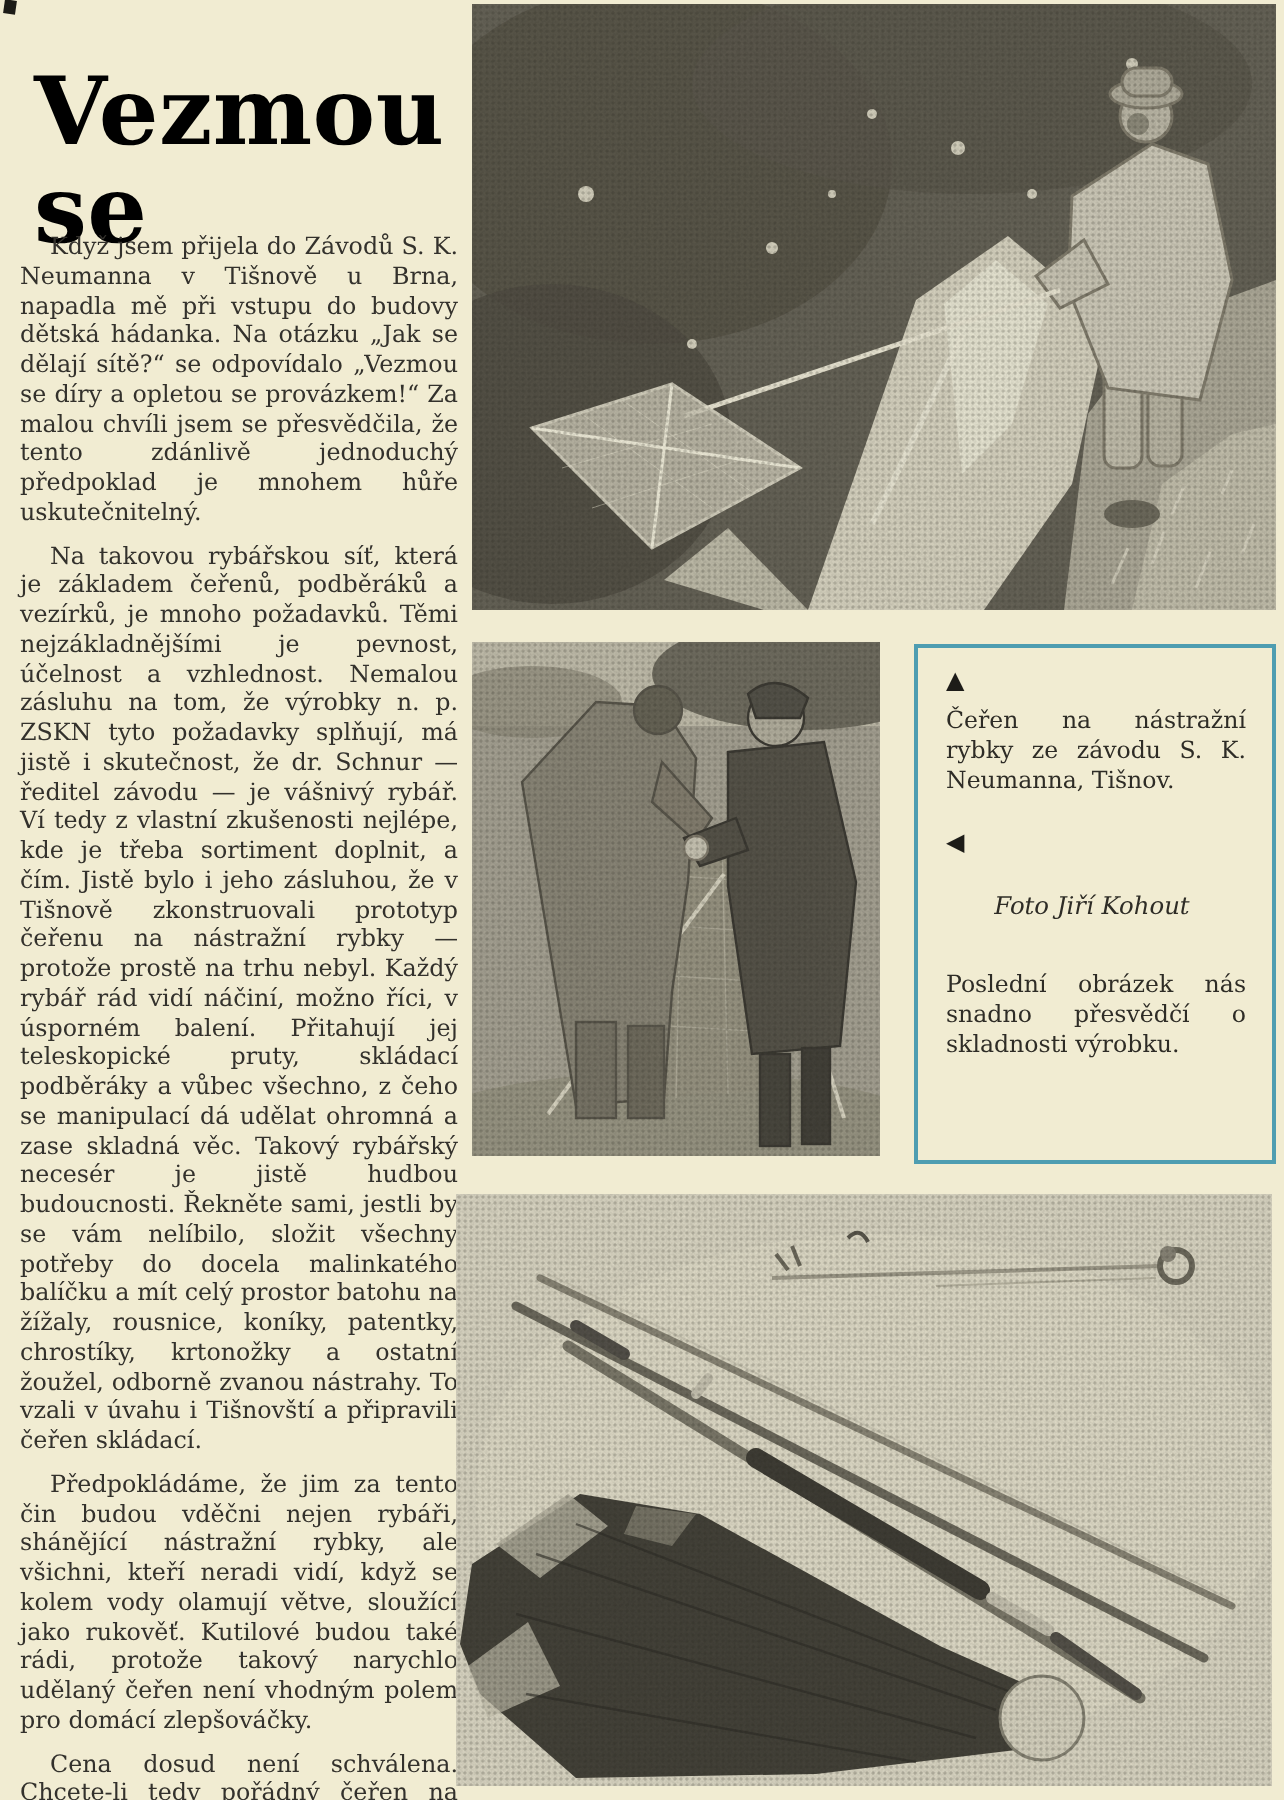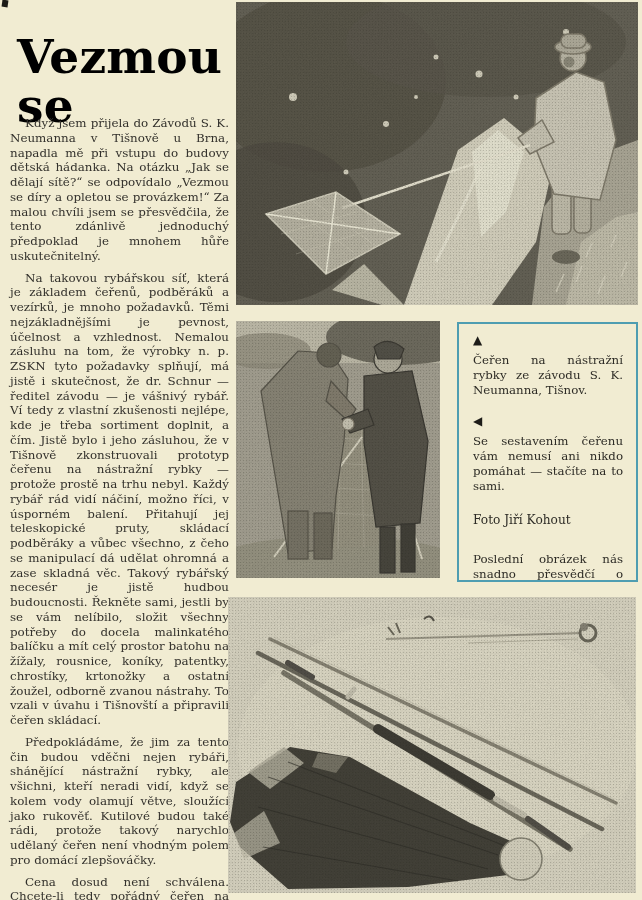--- a/index.html
+++ b/index.html
@@ -40,21 +40,21 @@
   .caption-box{
     position:absolute; left:457px; top:322px; width:181px; height:260px;
     box-sizing:border-box; border:2px solid #4e9db1;
     padding:10px 13px 8px 14px; overflow:hidden;
   }
   .cap{ font-size:11.8px; line-height:15px;
         text-align:justify; margin:0; color:#2e2c26; }
   .marker{ display:block; font-style:normal; font-size:12px; line-height:12px;
            color:#1d1c18; margin:0 0 7px 0; }
   .marker.mid{ margin-top:17px; }
-  .credit{ text-align:left; font-size:12.2px; margin:19px 4px 16px 0; color:#2e2c26; }
+  .credit{ text-align:center; font-size:12.2px; margin:19px 4px 16px 0; color:#2e2c26;font-style:italic; }
   .cap.last{ margin-top:25px; }
 </style>
 </head>
 <body>
 
 <div class="page">
 
   <div class="corner-mark"></div>
 
   <h1 class="title">
@@ -190,21 +190,20 @@
       </g>
       <rect width="204" height="257" filter="url(#g2)" opacity="0.16"></rect>
     </svg>
     <div class="halftone"></div>
   </div>
 
   <div class="caption-box">
     <span class="marker">▲</span>
     <p class="cap">Čeřen na nástražní rybky ze závodu S. K. Neumanna, Tišnov.</p>
     <span class="marker mid">◀</span>
-    <p class="cap">Se sestavením čeřenu vám nemusí ani nikdo pomáhat — stačíte na to sami.</p>
     <p class="credit">Foto Jiří Kohout</p>
     <p class="cap last">Poslední obrázek nás snadno přesvědčí o skladnosti výrobku.</p>
 
   </div>
 
   <div class="photo photo-bot">
     <svg viewBox="0 0 408 296" preserveAspectRatio="none">
       <defs>
         <filter id="g3" x="0" y="0" width="100%" height="100%">
           <feTurbulence type="fractalNoise" baseFrequency="0.8" numOctaves="2" seed="21" result="n"></feTurbulence>

